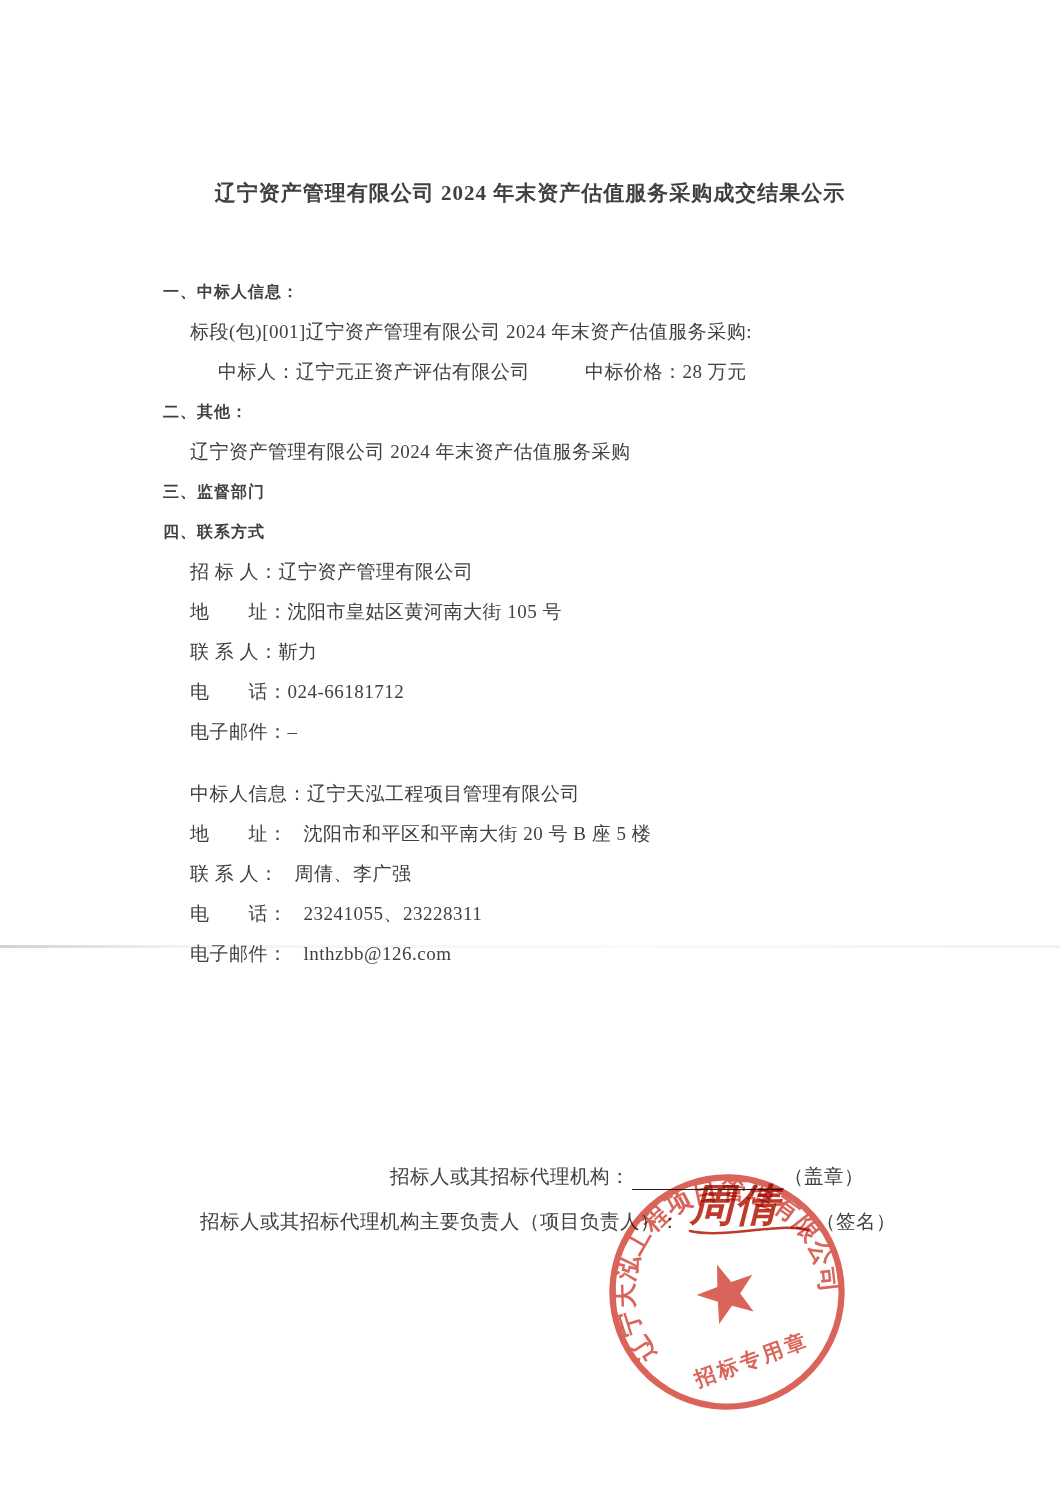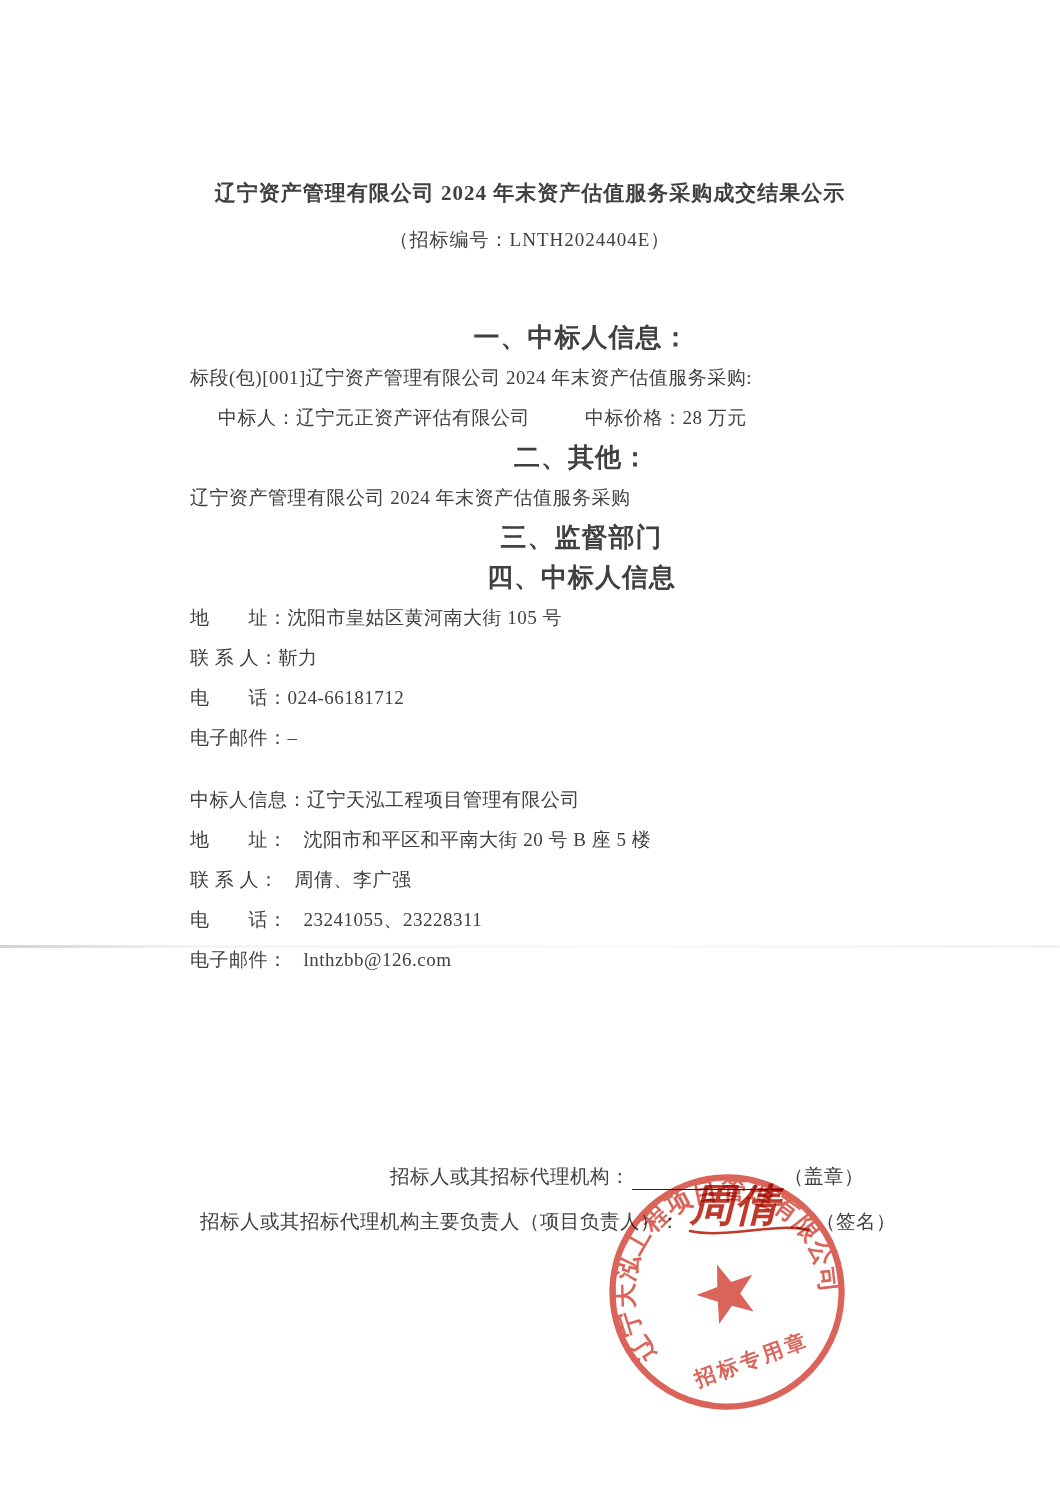--- a/index.html
+++ b/index.html
@@ -23,26 +23,25 @@
   }
   .subtitle{
     font-size:19px;
     text-align:center;
     margin-top:20px;
     letter-spacing:1px;
     line-height:26px;
   }
   .body-block{margin:72px 60px 0 163px;}
   .sec{
-    font-size:26px;
+    font-size:16px;
     font-weight:700;
     margin:0 0 14px;
     line-height:26px;
     letter-spacing:1px;
-    text-align:center;
   }
   .line{
     font-size:19px;
     margin:0 0 14px;
     line-height:26px;
     letter-spacing:.5px;
   }
   .indent1{margin-left:27px;}
   .indent2{margin-left:55px;}
   .winner-row{display:flex;gap:55px;}
@@ -136,39 +135,42 @@
   }
 </style>
 </head>
 <body>
 
 <div class="page">
 
   <div class="scan-line"></div>
 
   <h1 class="title">辽宁资产管理有限公司 2024 年末资产估值服务采购成交结果公示</h1>
-  <div class="subtitle">（招标编号：LNTH2024404E）</div>
 
   <div class="body-block">
 
     <h2 class="sec">一、中标人信息：</h2>
     <p class="line indent1">标段(包)[001]辽宁资产管理有限公司 2024 年末资产估值服务采购:</p>
     <p class="line indent2 winner-row">
       <span>中标人：辽宁元正资产评估有限公司</span>
       <span>中标价格：28 万元</span>
     </p>
 
     <h2 class="sec">二、其他：</h2>
     <p class="line indent1">辽宁资产管理有限公司 2024 年末资产估值服务采购</p>
 
     <h2 class="sec">三、监督部门</h2>
 
-    <h2 class="sec">四、中标人信息</h2>
+    <h2 class="sec">四、联系方式</h2>
 
     <div class="contact tenderer">
+      <div class="contact-row">
+        <span class="contact-label">招 标 人：</span>
+        <span class="contact-value">辽宁资产管理有限公司</span>
+      </div>
       <div class="contact-row">
         <span class="contact-label">地　　址：</span>
         <span class="contact-value">沈阳市皇姑区黄河南大街 105 号</span>
       </div>
       <div class="contact-row">
         <span class="contact-label">联 系 人：</span>
         <span class="contact-value">靳力</span>
       </div>
       <div class="contact-row">
         <span class="contact-label">电　　话：</span>

